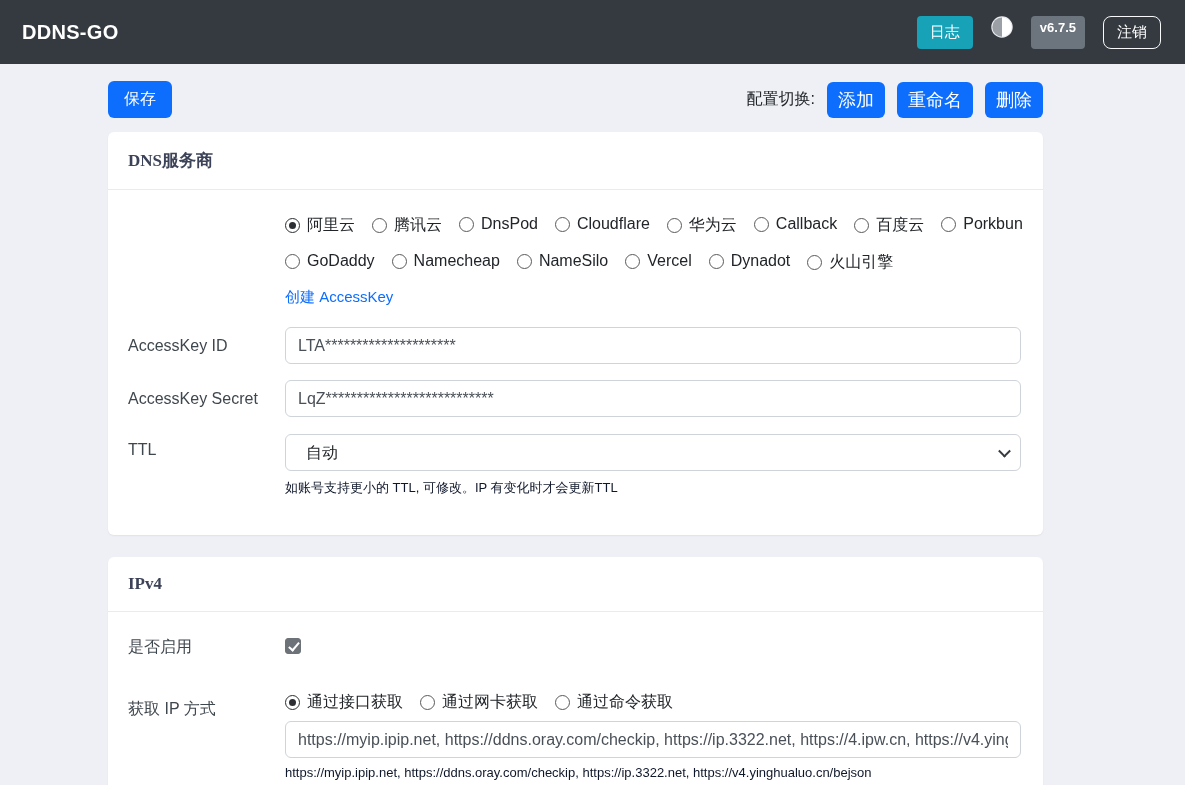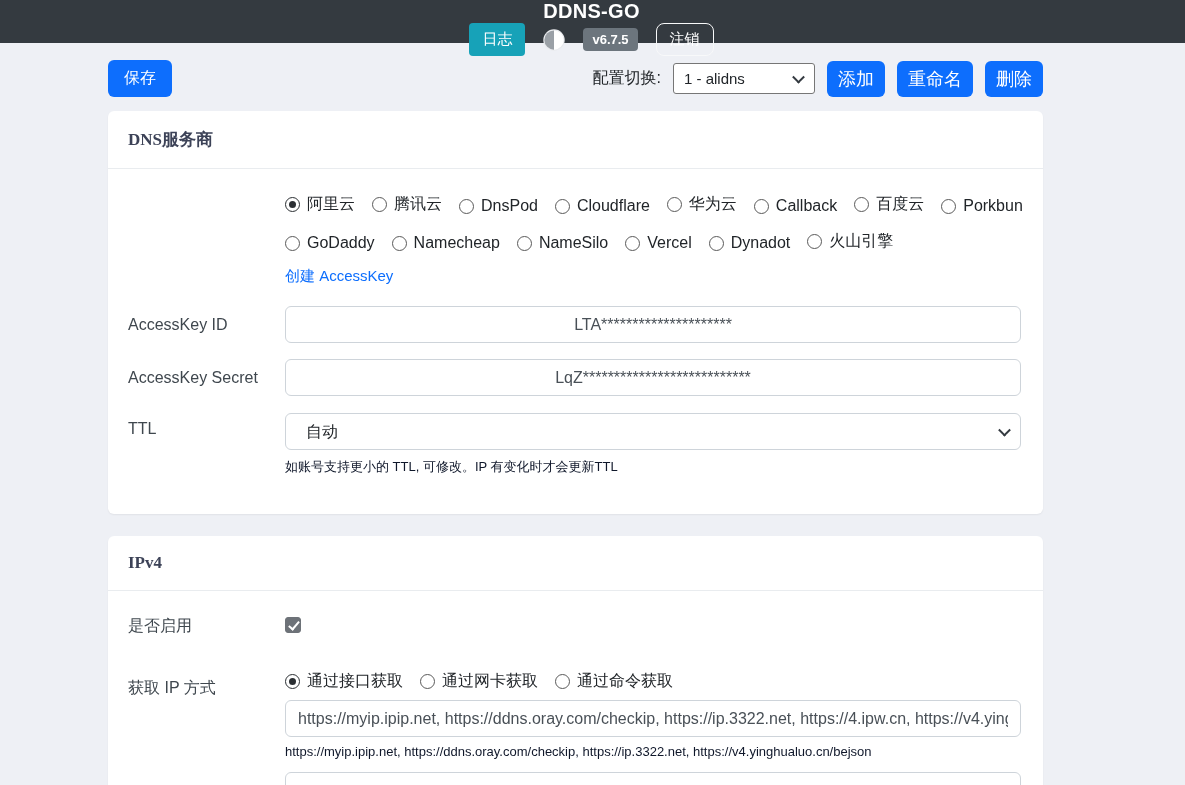--- a/index.html
+++ b/index.html
@@ -4,25 +4,25 @@
 <style>
   * { margin:0; padding:0; box-sizing:border-box; }
   html,body { width:1185px; height:785px; overflow:hidden; }
   body {
     font-family:"Liberation Sans","DejaVu Sans",sans-serif;
     background:#eef0f5; color:#212529; font-size:16px;
   }
 
   
   .navbar {
-    height:43px; background:#343a40; display:flex; align-items:center;
-    justify-content:space-between; padding:0 24px 0 22px;flex-direction:column;
+    height:64px; background:#343a40; display:flex; align-items:center;
+    justify-content:space-between; padding:0 24px 0 22px;
   }
   .brand { color:#fff; font-size:20px; font-weight:bold; letter-spacing:.3px; }
-  .nav-right { display:flex; align-items:center; gap:18px; }
+  .nav-right { display:flex; gap:18px; }
   .btn-log {
     background:#17a2b8; color:#fff; border:none; border-radius:4px;
     font-size:15px; padding:7px 13px; cursor:pointer;
   }
   .theme-icon { width:22px; height:22px; display:inline-block; }
   .badge-ver {
     background:#6c757d; color:#fff; font-size:13px; font-weight:bold;
     padding:4px 9px; border-radius:4px;
   }
   .btn-logout {
@@ -78,21 +78,21 @@
   .form-row { display:flex; align-items:center; margin-top:16px; }
   .form-row.top { align-items:flex-start; }
   .form-row:first-child { margin-top:0; }
   .form-label { width:157px; flex:0 0 157px; font-size:16px; color:#3f474e; padding-top:0; }
   .form-row.top .form-label { padding-top:7px; }
   .form-control-col { flex:1; min-width:0; }
 
   .offset { margin-left:157px; }
 
   
-  .radio-line { display:flex; align-items:flex-end; flex-wrap:nowrap; gap:17px; }
+  .radio-line { display:flex; align-items:flex-start; flex-wrap:nowrap; gap:17px; }
   .radio-line + .radio-line { margin-top:16px; }
   .radio-opt { display:inline-flex; align-items:center; gap:7px; cursor:pointer; white-space:nowrap; }
   .radio {
     width:15px; height:15px; border:1px solid #5a5a5a; border-radius:50%;
     background:#fff; position:relative; flex:0 0 15px;
   }
   .radio.checked { border-color:#2b2f33; }
   .radio.checked::after {
     content:""; position:absolute; left:3px; top:3px; width:7px; height:7px;
     border-radius:50%; background:#2b2f33;
@@ -109,21 +109,20 @@
     border:solid #fff; border-width:0 2px 2px 0; transform:rotate(40deg);
   }
 
   .link { color:#0d6efd; font-size:15px; text-decoration:none; cursor:pointer; }
   .link-row { margin-top:15px; }
 
   .text-input {
     width:100%; height:37px; border:1px solid #ced4da; border-radius:6px;
     font-size:16px; color:#495057; padding:6px 12px; font-family:inherit;
     background:#fff;
-    text-align:center;
   }
   .help-text { margin-top:8px; font-size:13px; color:#0f172a; }
 
   .mt8 { margin-top:8px; }
   .mt13 { margin-top:13px; }
   .mt20 { margin-top:20px; }
   .mt17 { margin-top:17px; }
   .mt34 { margin-top:34px; }
 </style>
 </head>
@@ -144,25 +143,20 @@
     <button class="btn-logout">注销</button>
   </div>
 </div>
 
 <div class="container">
 
   <div class="toolbar">
     <button class="btn-primary">保存</button>
     <div class="cfg-group">
       <span class="cfg-label">配置切换:</span>
-      <span class="select-wrap">
-        <select>
-          <option>1 - alidns</option>
-        </select>
-      </span>
       <button class="btn-primary sm">添加</button>
       <button class="btn-primary sm">重命名</button>
       <button class="btn-primary sm">删除</button>
     </div>
   </div>
 
   <div class="card">
     <div class="card-header">
       <div class="card-title">DNS服务商</div>
     </div>

